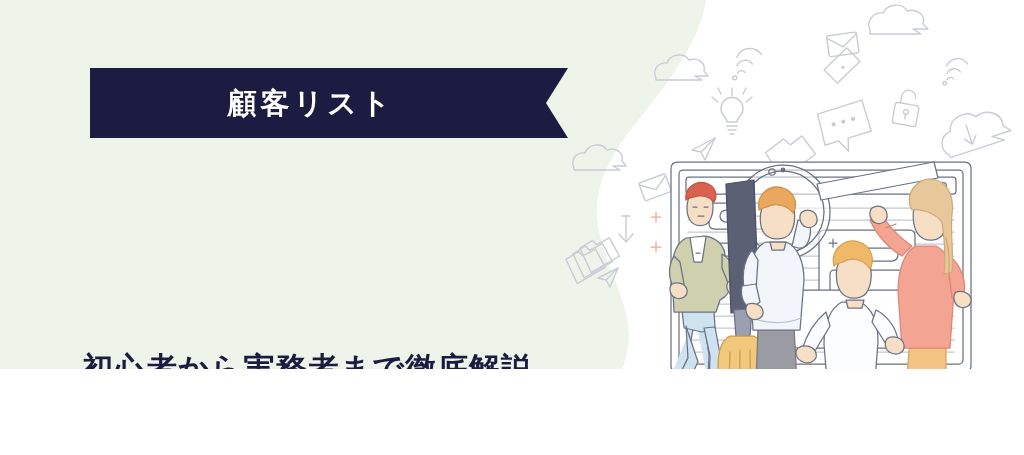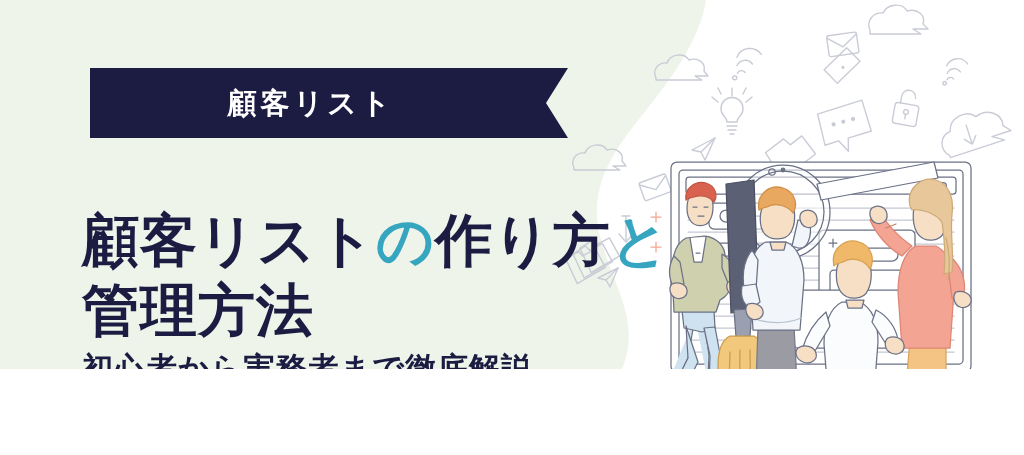--- a/index.html
+++ b/index.html
@@ -160,26 +160,20 @@
       <path d="M66,216 L66,240"></path>
       <path d="M59,234 L66,242 L73,234"></path>
       <path d="M62,216 L70,216"></path>
     </g>
   </svg>
 
   <div class="ribbon">
     <span class="ribbon-label">顧客リスト</span>
   </div>
 
-  <h1 class="headline">
-    <span class="line">
-      <span>顧客リスト</span><span class="accent">の</span><span>作り方</span><span class="accent">と</span>
-    </span>
-    <span class="line">管理方法</span>
-  </h1>
 
   <div class="subtitle">初心者から実務者まで徹底解説</div>
 
   <svg class="illus" viewBox="0 0 408 305" fill="none" stroke="#6b7185" stroke-width="1.25" stroke-linecap="round" stroke-linejoin="round">
 
     <g>
       <rect x="55" y="12" width="300" height="210" rx="6" fill="#ffffff"></rect>
       <rect x="63" y="20" width="284" height="194" rx="4" fill="#ffffff"></rect>
 
       <rect x="70" y="27" width="270" height="17" rx="3" fill="#ffffff"></rect>

